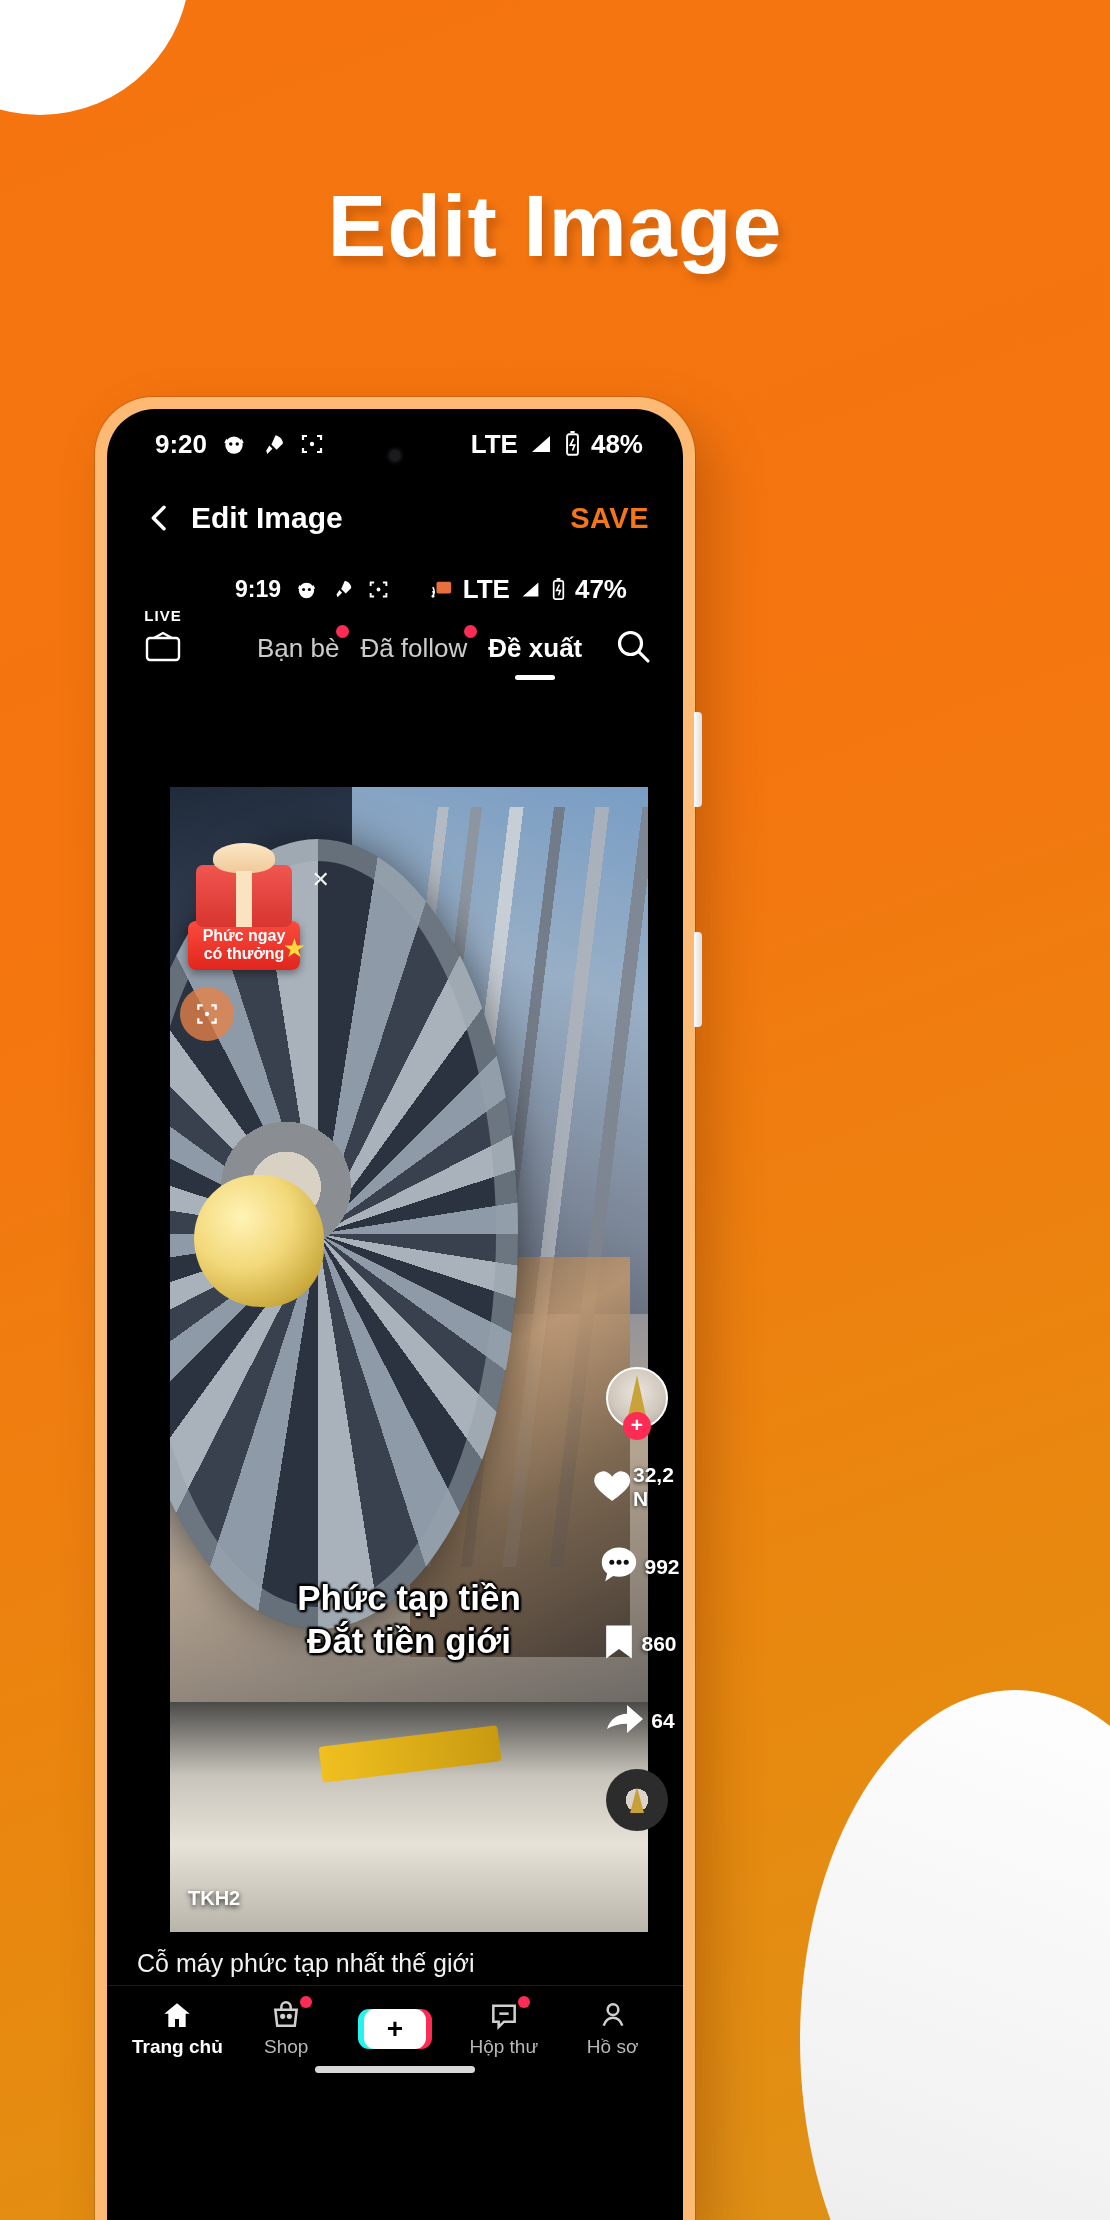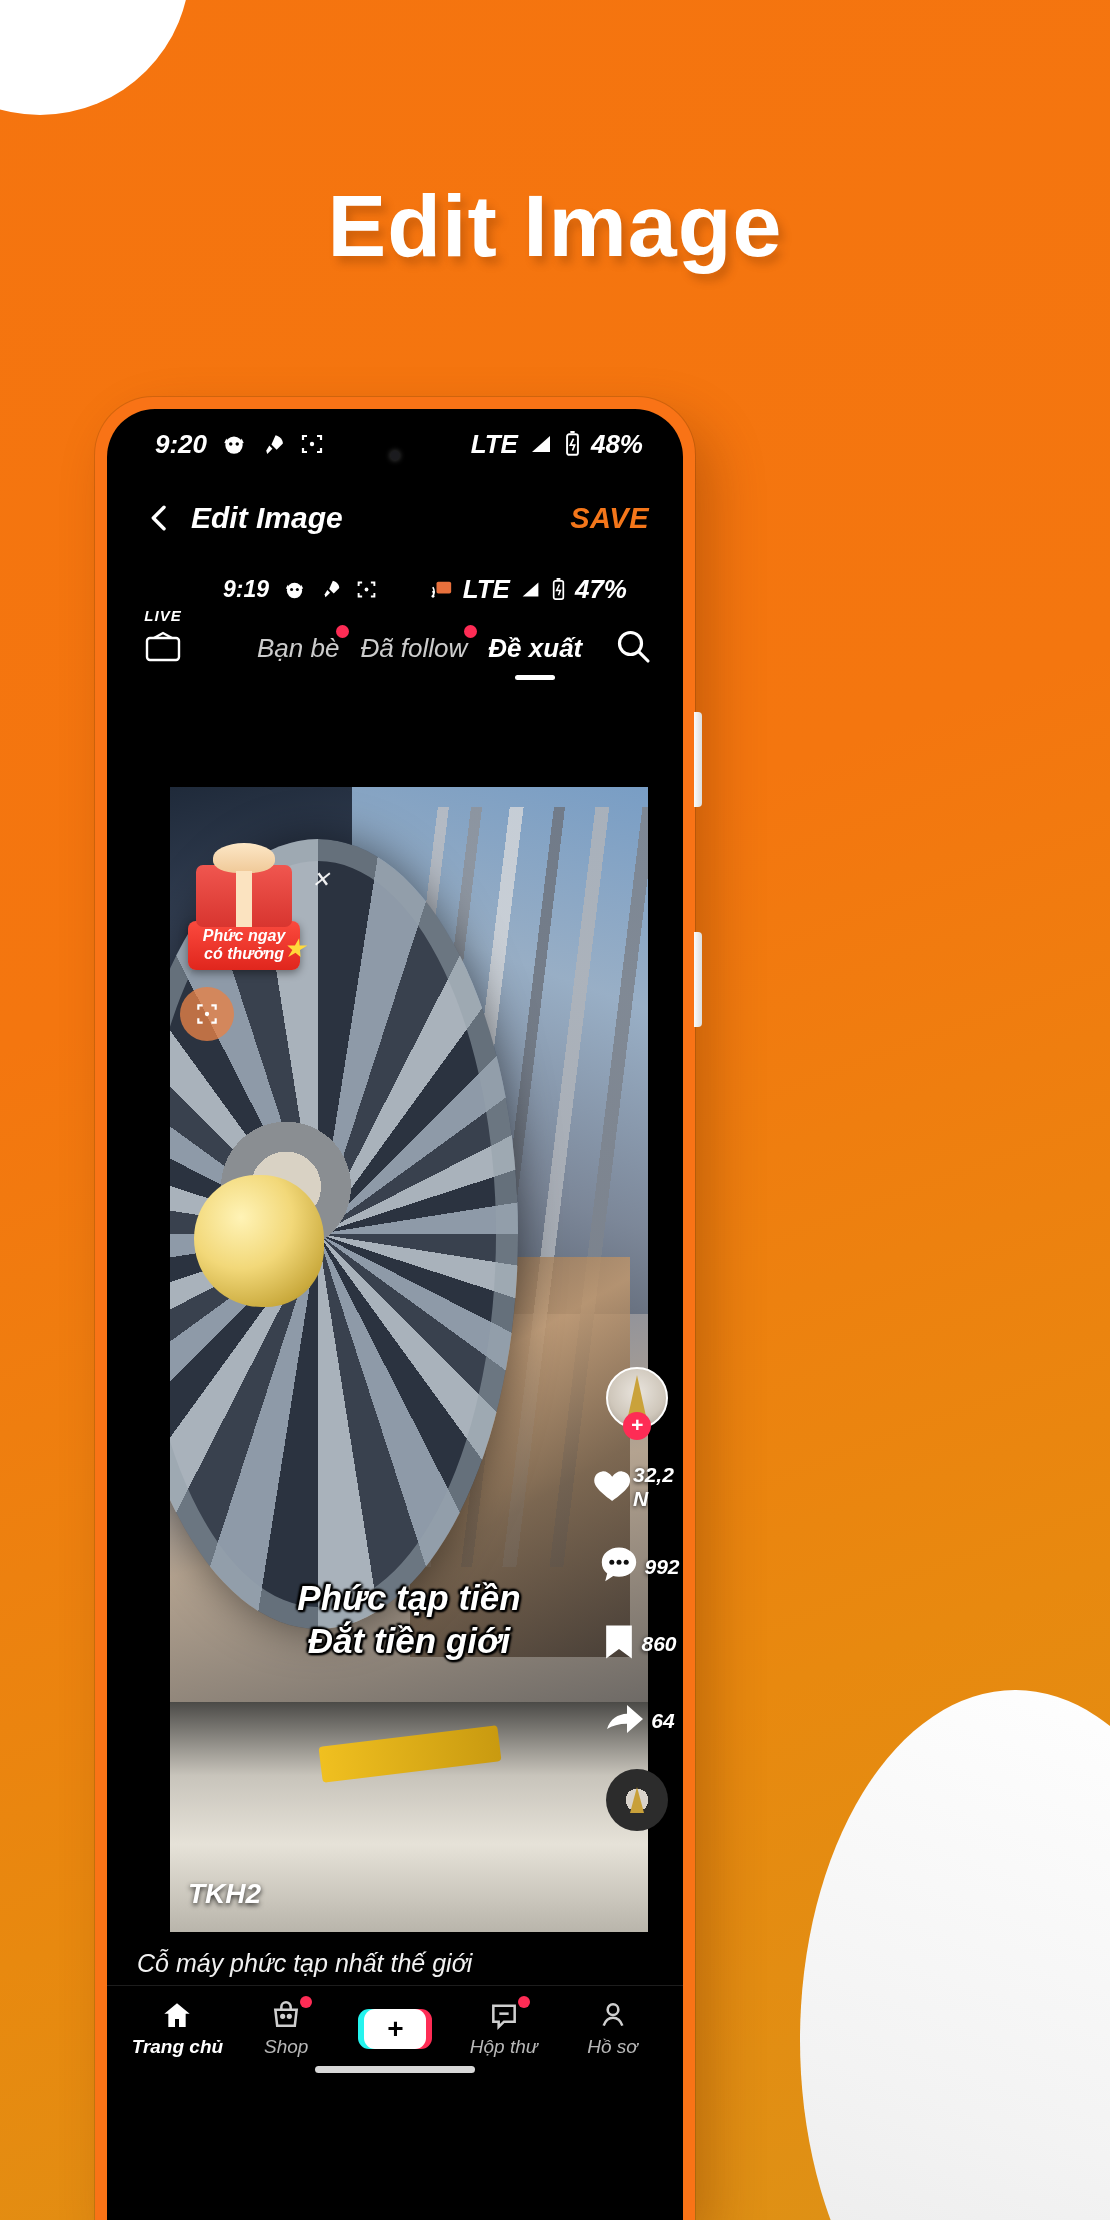--- a/index.html
+++ b/index.html
@@ -28,26 +28,25 @@
     text-align:center;
     font-size:88px; font-weight:bold; color:#fff;
     letter-spacing:1px;
     text-shadow:5px 7px 9px rgba(120,50,0,.30);
   }
 
   
   .phone{
     position:absolute; left:95px; top:397px;
     width:600px; height:1823px;
-    background:#f97316;
+    background:#fdba74;
     border-radius:58px 58px 0 0;
     box-shadow:0 0 0 1px rgba(0,0,0,.12), 18px 24px 52px rgba(110,45,0,.32);
     padding:12px 12px 0 12px;
     z-index:5;
-    font-style:italic;
   }
   .phone-inner{
     width:100%; height:100%;
     background:#000;
     border-radius:48px 48px 0 0;
     overflow:hidden;
     position:relative;
   }
   .side-btn{
     position:absolute; right:-7px; width:8px;
@@ -82,21 +81,21 @@
     margin-left:auto; font-size:29px; font-weight:bold; color:#f4761a;
     letter-spacing:.5px;
   }
 
   
   .shot{
     position:relative; width:100%; height:1520px; background:#000;
     overflow:hidden;
   }
   .shot-status{
-    position:absolute; top:8px; left:4px; right:0; height:48px;
+    position:absolute; top:8px; left:16px; right:0; height:48px;
     display:flex; align-items:center; padding:0 56px 0 112px;
     color:#fff; font-size:23px; font-weight:bold; z-index:9;
   }
   .shot-status .sb-right{ gap:9px; }
   .cast{ color:#e8703c; }
 
   .tabbar{
     position:absolute; top:62px; left:0; right:0; height:58px;
     display:flex; align-items:center; z-index:9;
     padding:0 30px 0 34px; color:#fff;
@@ -207,21 +206,21 @@
   
   .v-text{
     position:absolute; left:0; right:0; top:790px; text-align:center;
     color:#fff; font-size:35px; font-weight:bold; line-height:1.22; z-index:6;
     text-shadow:-2px 0 2px #000,2px 0 2px #000,0 -2px 2px #000,0 2px 2px #000,
                 -2px -2px 2px #000,2px 2px 2px #000;
   }
 
   .v-user{
     position:absolute; left:18px; bottom:22px; z-index:6;
-    color:#fff; font-size:28px; font-weight:bold;
+    color:#fff; font-size:20px; font-weight:bold;
     text-shadow:0 2px 5px rgba(0,0,0,.8);
   }
 
   
   .rail{
     position:absolute; right:2px; top:810px; width:88px; z-index:8;
     display:flex; flex-direction:column; align-items:center;
   }
   .avatar{
     width:62px; height:62px; border-radius:50%; position:relative;

